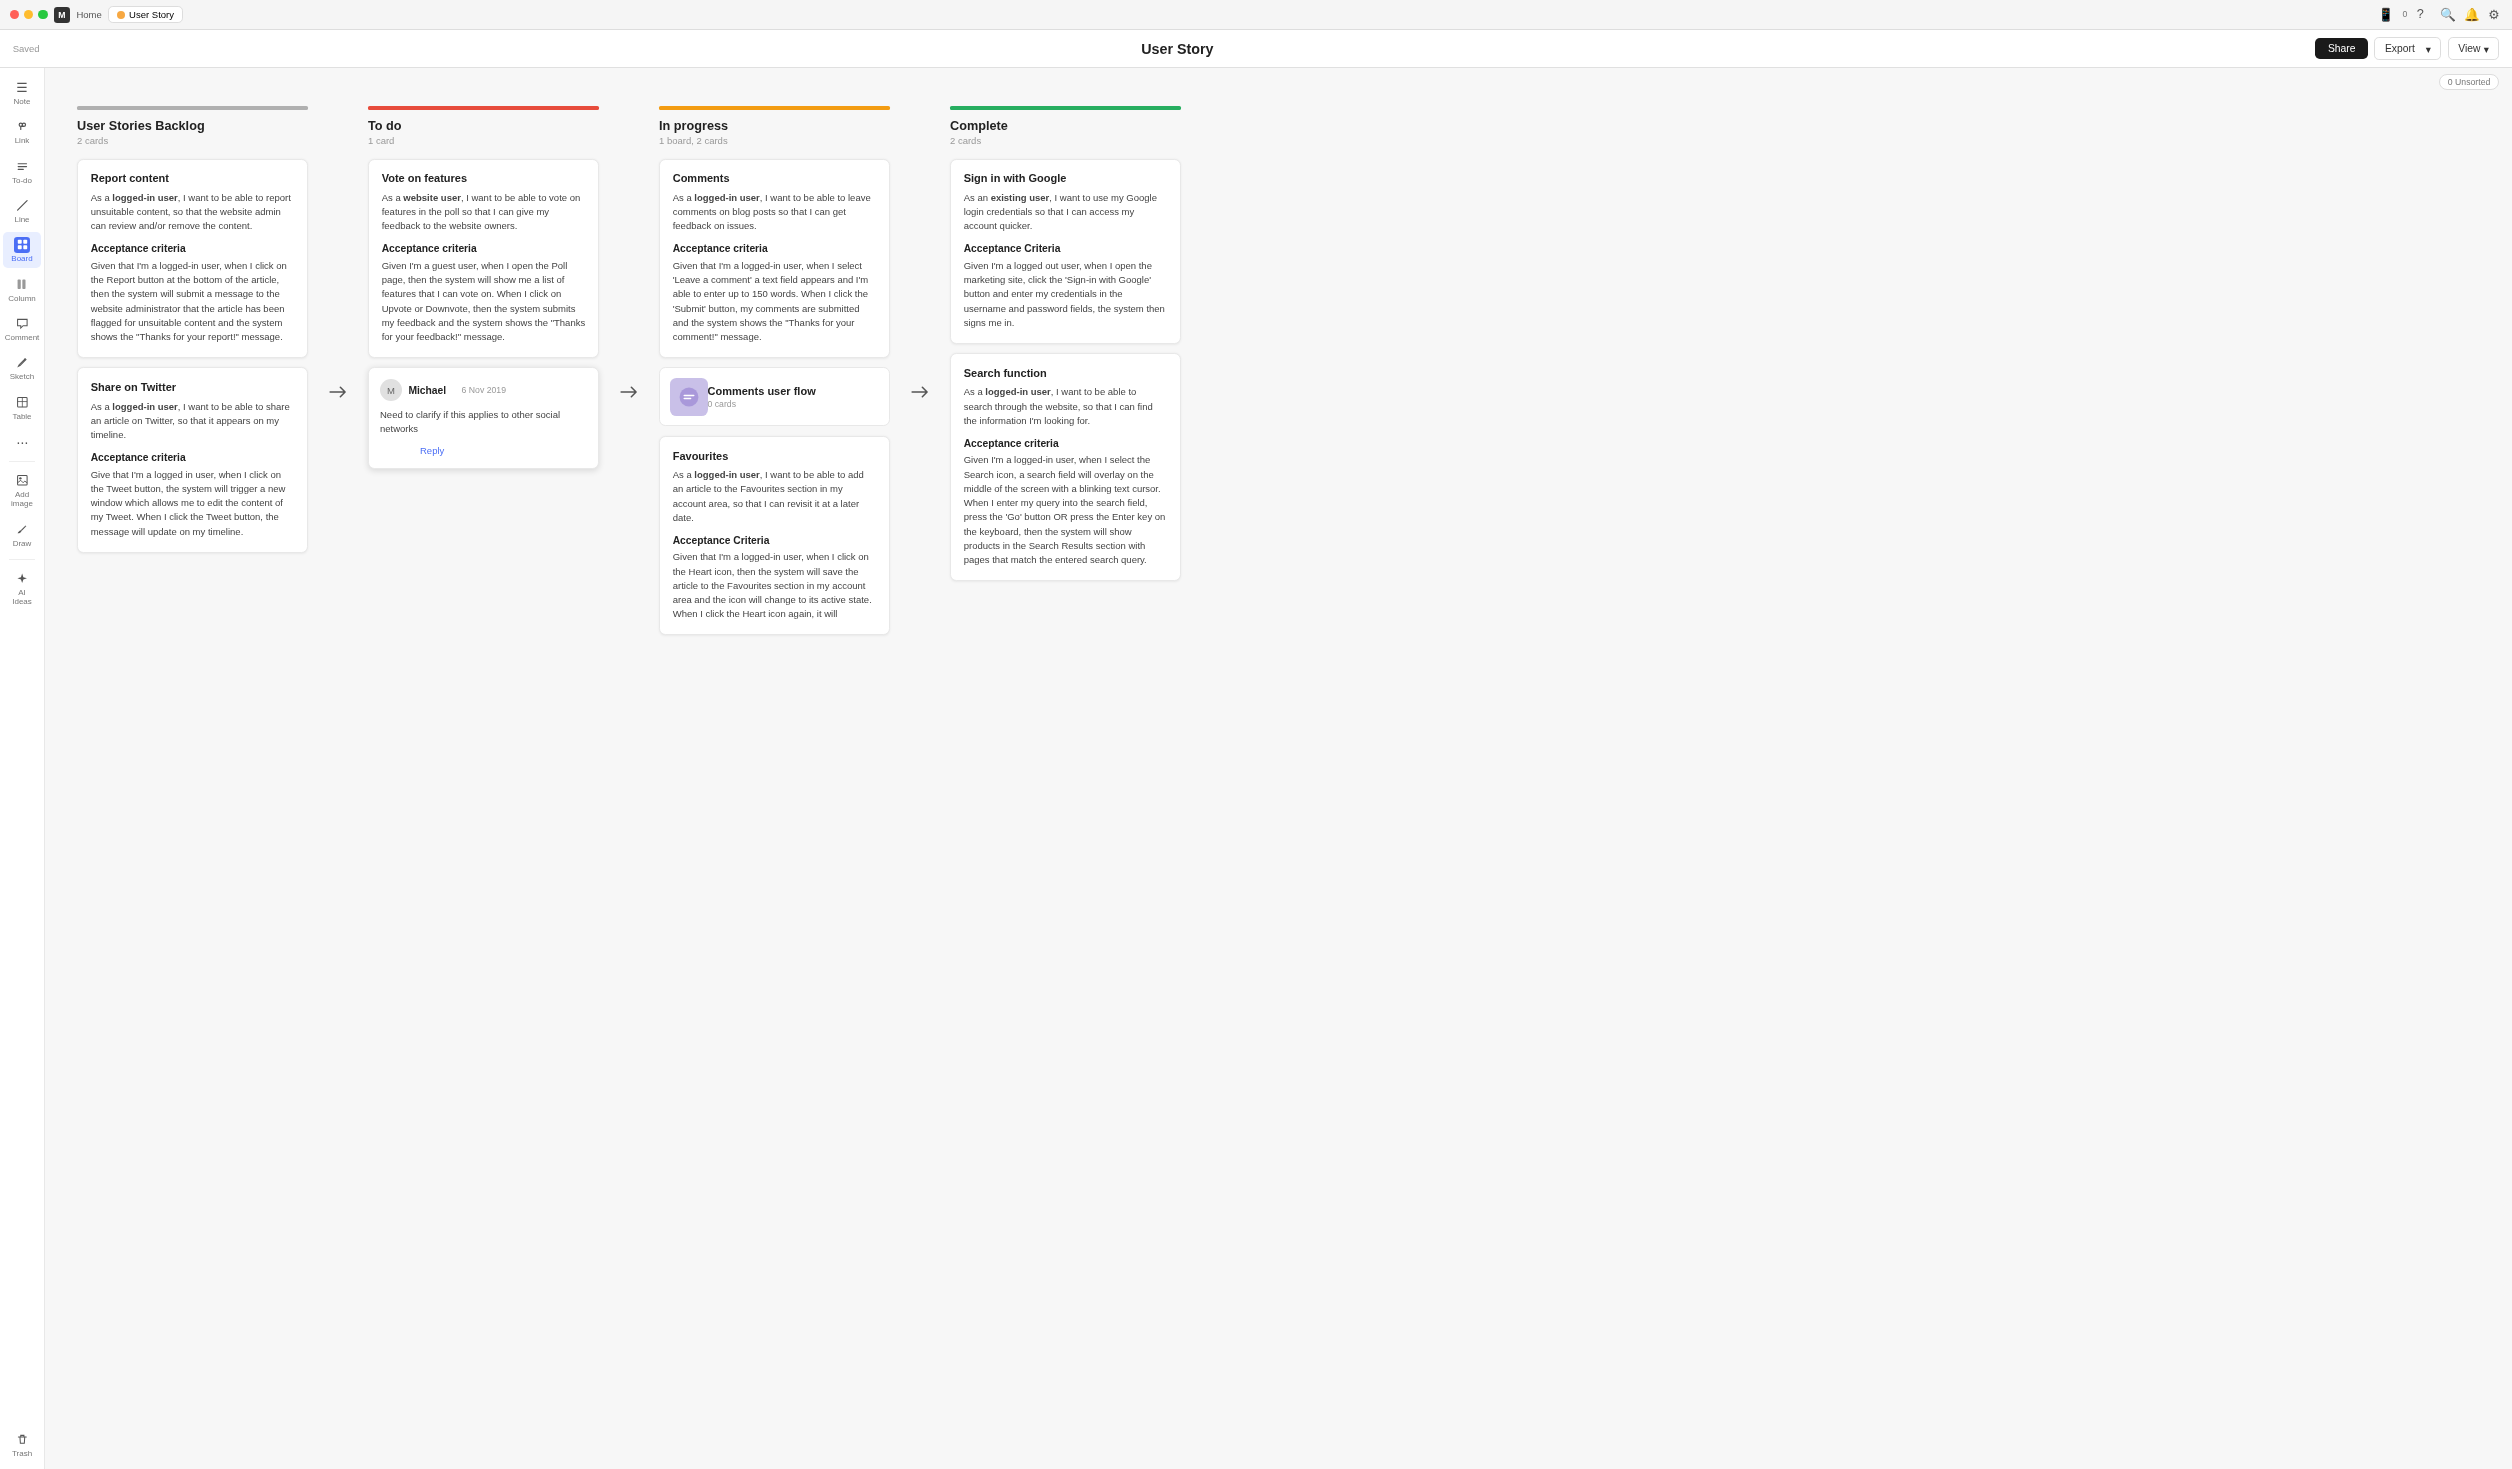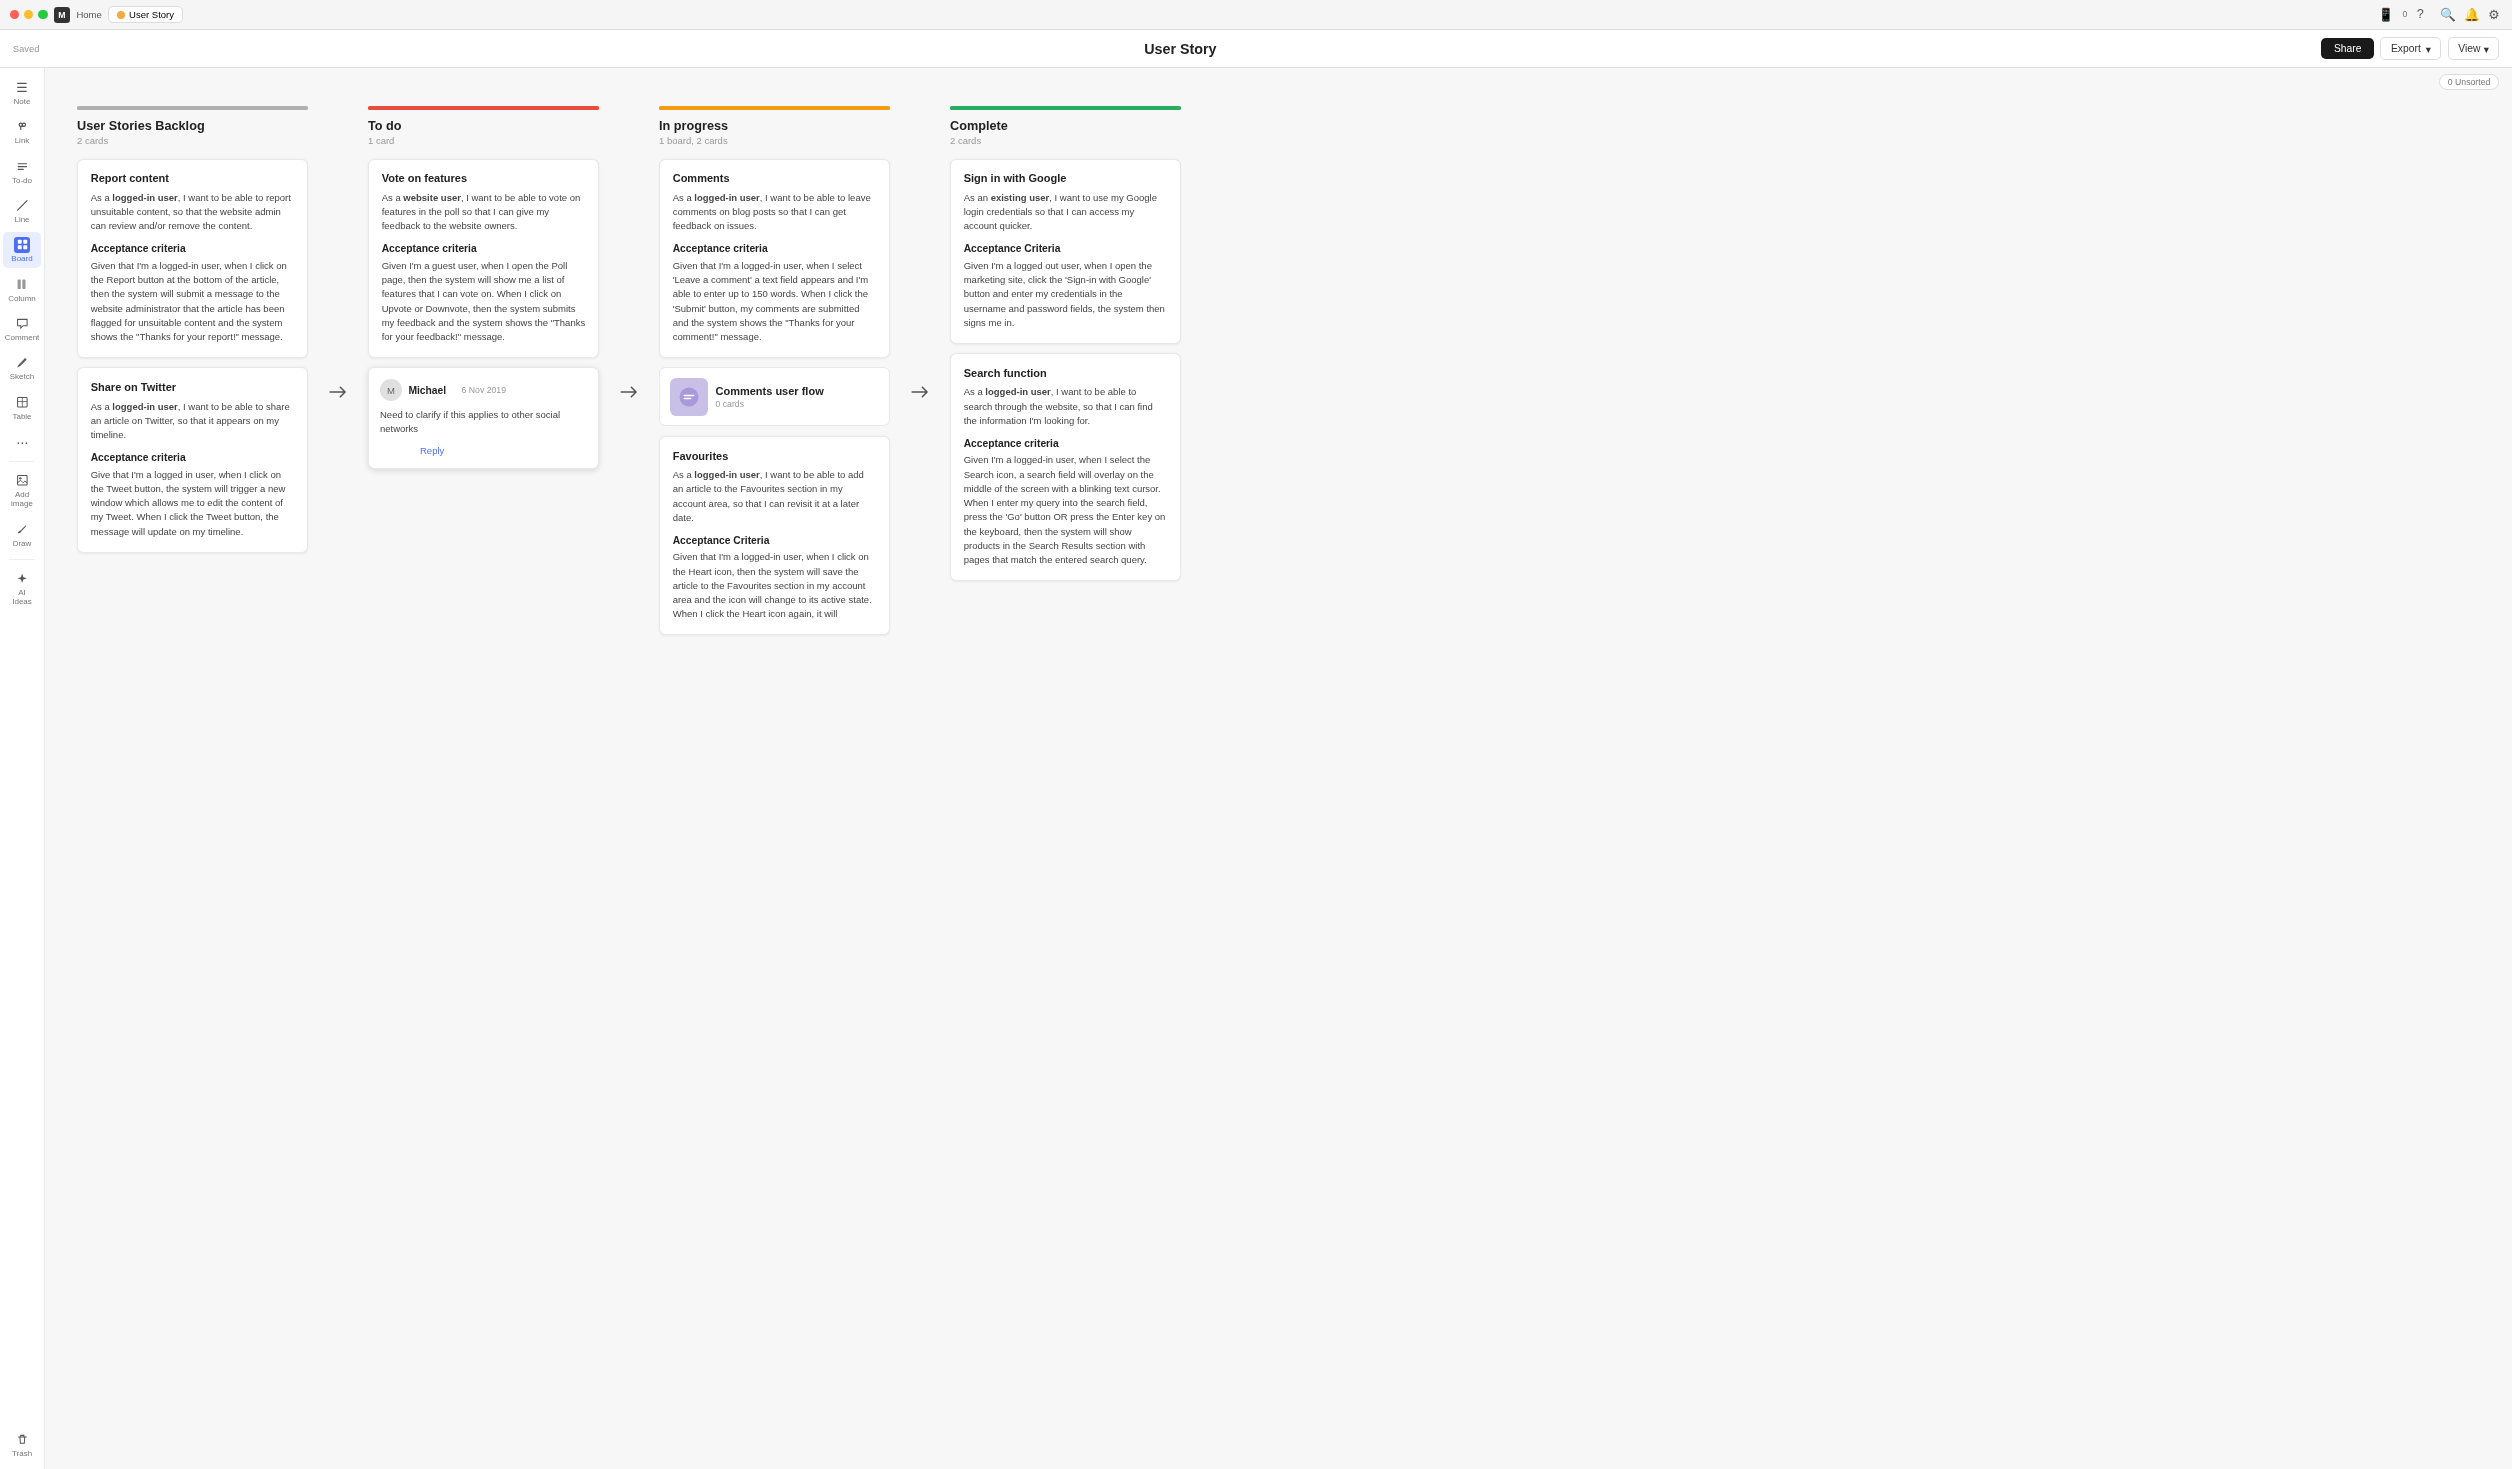--- a/index.html
+++ b/index.html
@@ -18,21 +18,21 @@
     .tab-home { background: transparent; border: none; font-size: 9.5px; color: #555; }
     .titlebar-right { margin-left: auto; display: flex; gap: 9.5px; align-items: center; }
     .titlebar-icon { width: 14.3px; height: 14.3px; color: #555; font-size: 12.7px; cursor: pointer; }
 
     
     .topbar { background: #fff; border-bottom: 0.8px solid #e0e0e0; height: 38px; display: flex; align-items: center; padding: 0 12.7px; flex-shrink: 0; }
     .topbar-saved { font-size: 9.5px; color: #999; }
     .topbar-title { flex: 1; text-align: center; font-size: 14.3px; font-weight: 600; color: #222; }
     .topbar-actions { display: flex; gap: 6.4px; align-items: center; }
     .btn-share { background: #1a1a1a; color: white; border: none; border-radius: 4.8px; padding: 4.8px 12.7px; font-size: 10.3px; font-weight: 500; cursor: pointer; }
-    .btn-export { background: transparent; border: 0.8px solid #ddd; border-radius: 4.8px; padding: 4.8px 9.5px; font-size: 10.3px; cursor: pointer; color: #333; display: flex; align-items: center; gap: 5px; }
+    .btn-export { background: transparent; border: 0.8px solid #ddd; border-radius: 4.8px; padding: 4.8px 9.5px; font-size: 10.3px; cursor: pointer; color: #333; display: flex; align-items: center; gap: 11px; }
     .btn-view { background: transparent; border: 0.8px solid #ddd; border-radius: 4.8px; padding: 4.8px 9.5px; font-size: 10.3px; cursor: pointer; color: #333; display: flex; align-items: center; gap: 3.2px; }
 
     
     .main { display: flex; flex: 1; overflow: hidden; }
 
     
     .sidebar { width: 45px; background: #fff; border-right: 0.8px solid #e8e8e8; display: flex; flex-direction: column; align-items: center; padding: 6.4px 0; gap: 3.2px; flex-shrink: 0; }
     .sidebar-item { display: flex; flex-direction: column; align-items: center; padding: 4.8px 6.4px; border-radius: 4.8px; cursor: pointer; width: 38px; gap: 1.6px; }
     .sidebar-item.active { background: #e8eeff; }
     .sidebar-item-icon { font-size: 12.7px; color: #555; width: 16px; height: 16px; display: flex; align-items: center; justify-content: center; }
@@ -61,21 +61,21 @@
     .column-arrow { display: flex; align-items: center; padding-top: 48px; flex-shrink: 0; }
 
     
     .card { background: #fff; border-radius: 6.4px; padding: 12.7px; border: 0.8px solid #e8e8e8; box-shadow: 0 0.8px 2.4px rgba(0,0,0,0.06); }
     .card-title { font-size: 11px; font-weight: 700; color: #222; margin-bottom: 6.4px; }
     .card-text { font-size: 9.5px; color: #444; line-height: 1.5; }
     .card-text strong { font-weight: 700; }
     .card-section-title { font-size: 10.3px; font-weight: 700; color: #222; margin: 9.5px 0 4.8px; }
 
     
-    .board-card { background: #fff; border-radius: 6.4px; padding: 9.5px; border: 0.8px solid #e8e8e8; display: flex; align-items: center; gap: 8px; }
+    .board-card { background: #fff; border-radius: 6.4px; padding: 9.5px; border: 0.8px solid #e8e8e8; display: flex; align-items: center; gap: 0; }
     .board-card-img { width: 38px; height: 38px; background: #c9c0e8; border-radius: 6.4px; display: flex; align-items: center; justify-content: center; font-size: 16px; flex-shrink: 0; }
     .board-card-info .card-title { margin-bottom: 1.6px; }
 
     
     .comment-popup { background: #fff; border-radius: 6.4px; padding: 11px; border: 0.8px solid #e8e8e8; box-shadow: 0 1.6px 6.4px rgba(0,0,0,0.12); position: relative; }
     .comment-header { display: flex; align-items: center; gap: 6.4px; margin-bottom: 6.4px; }
     .comment-avatar { width: 22px; height: 22px; background: #e0e0e0; border-radius: 50%; display: flex; align-items: center; justify-content: center; font-size: 9.5px; color: #666; flex-shrink: 0; }
     .comment-author { font-size: 10.3px; font-weight: 600; color: #222; }
     .comment-date { font-size: 8.7px; color: #999; margin-left: 9px; }
     .comment-text { font-size: 9.5px; color: #444; line-height: 1.5; margin-bottom: 6.4px; }

